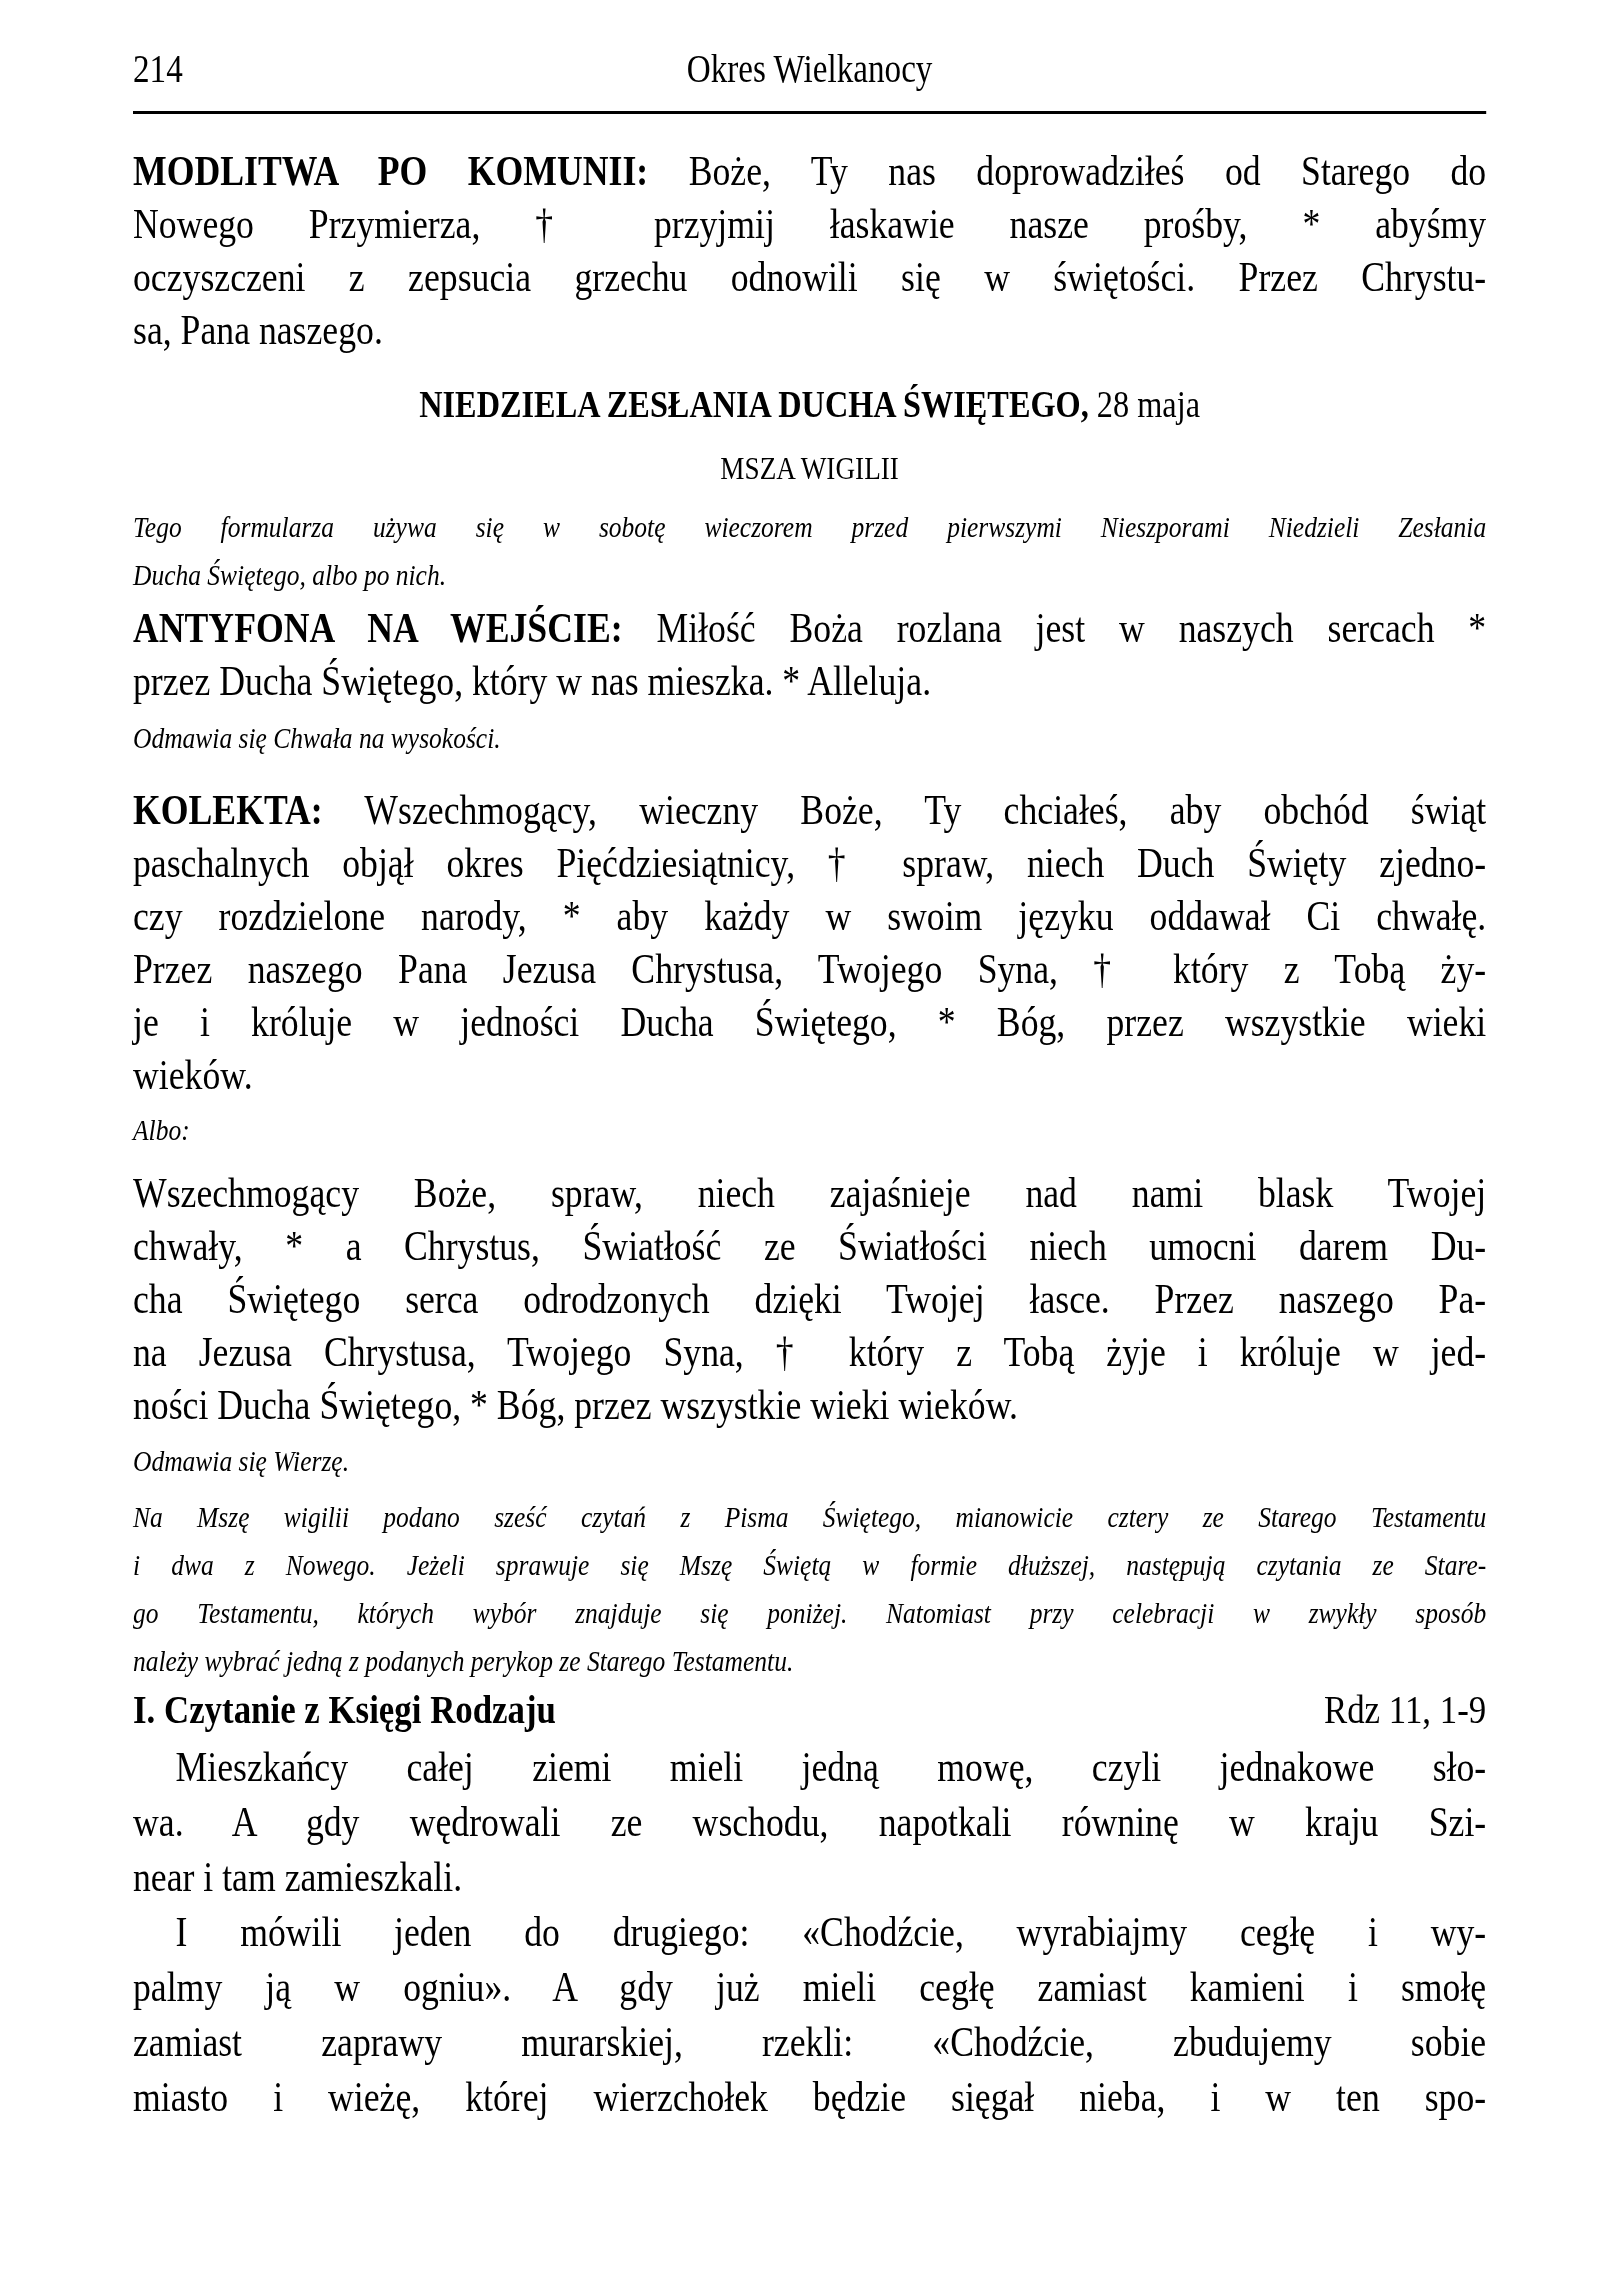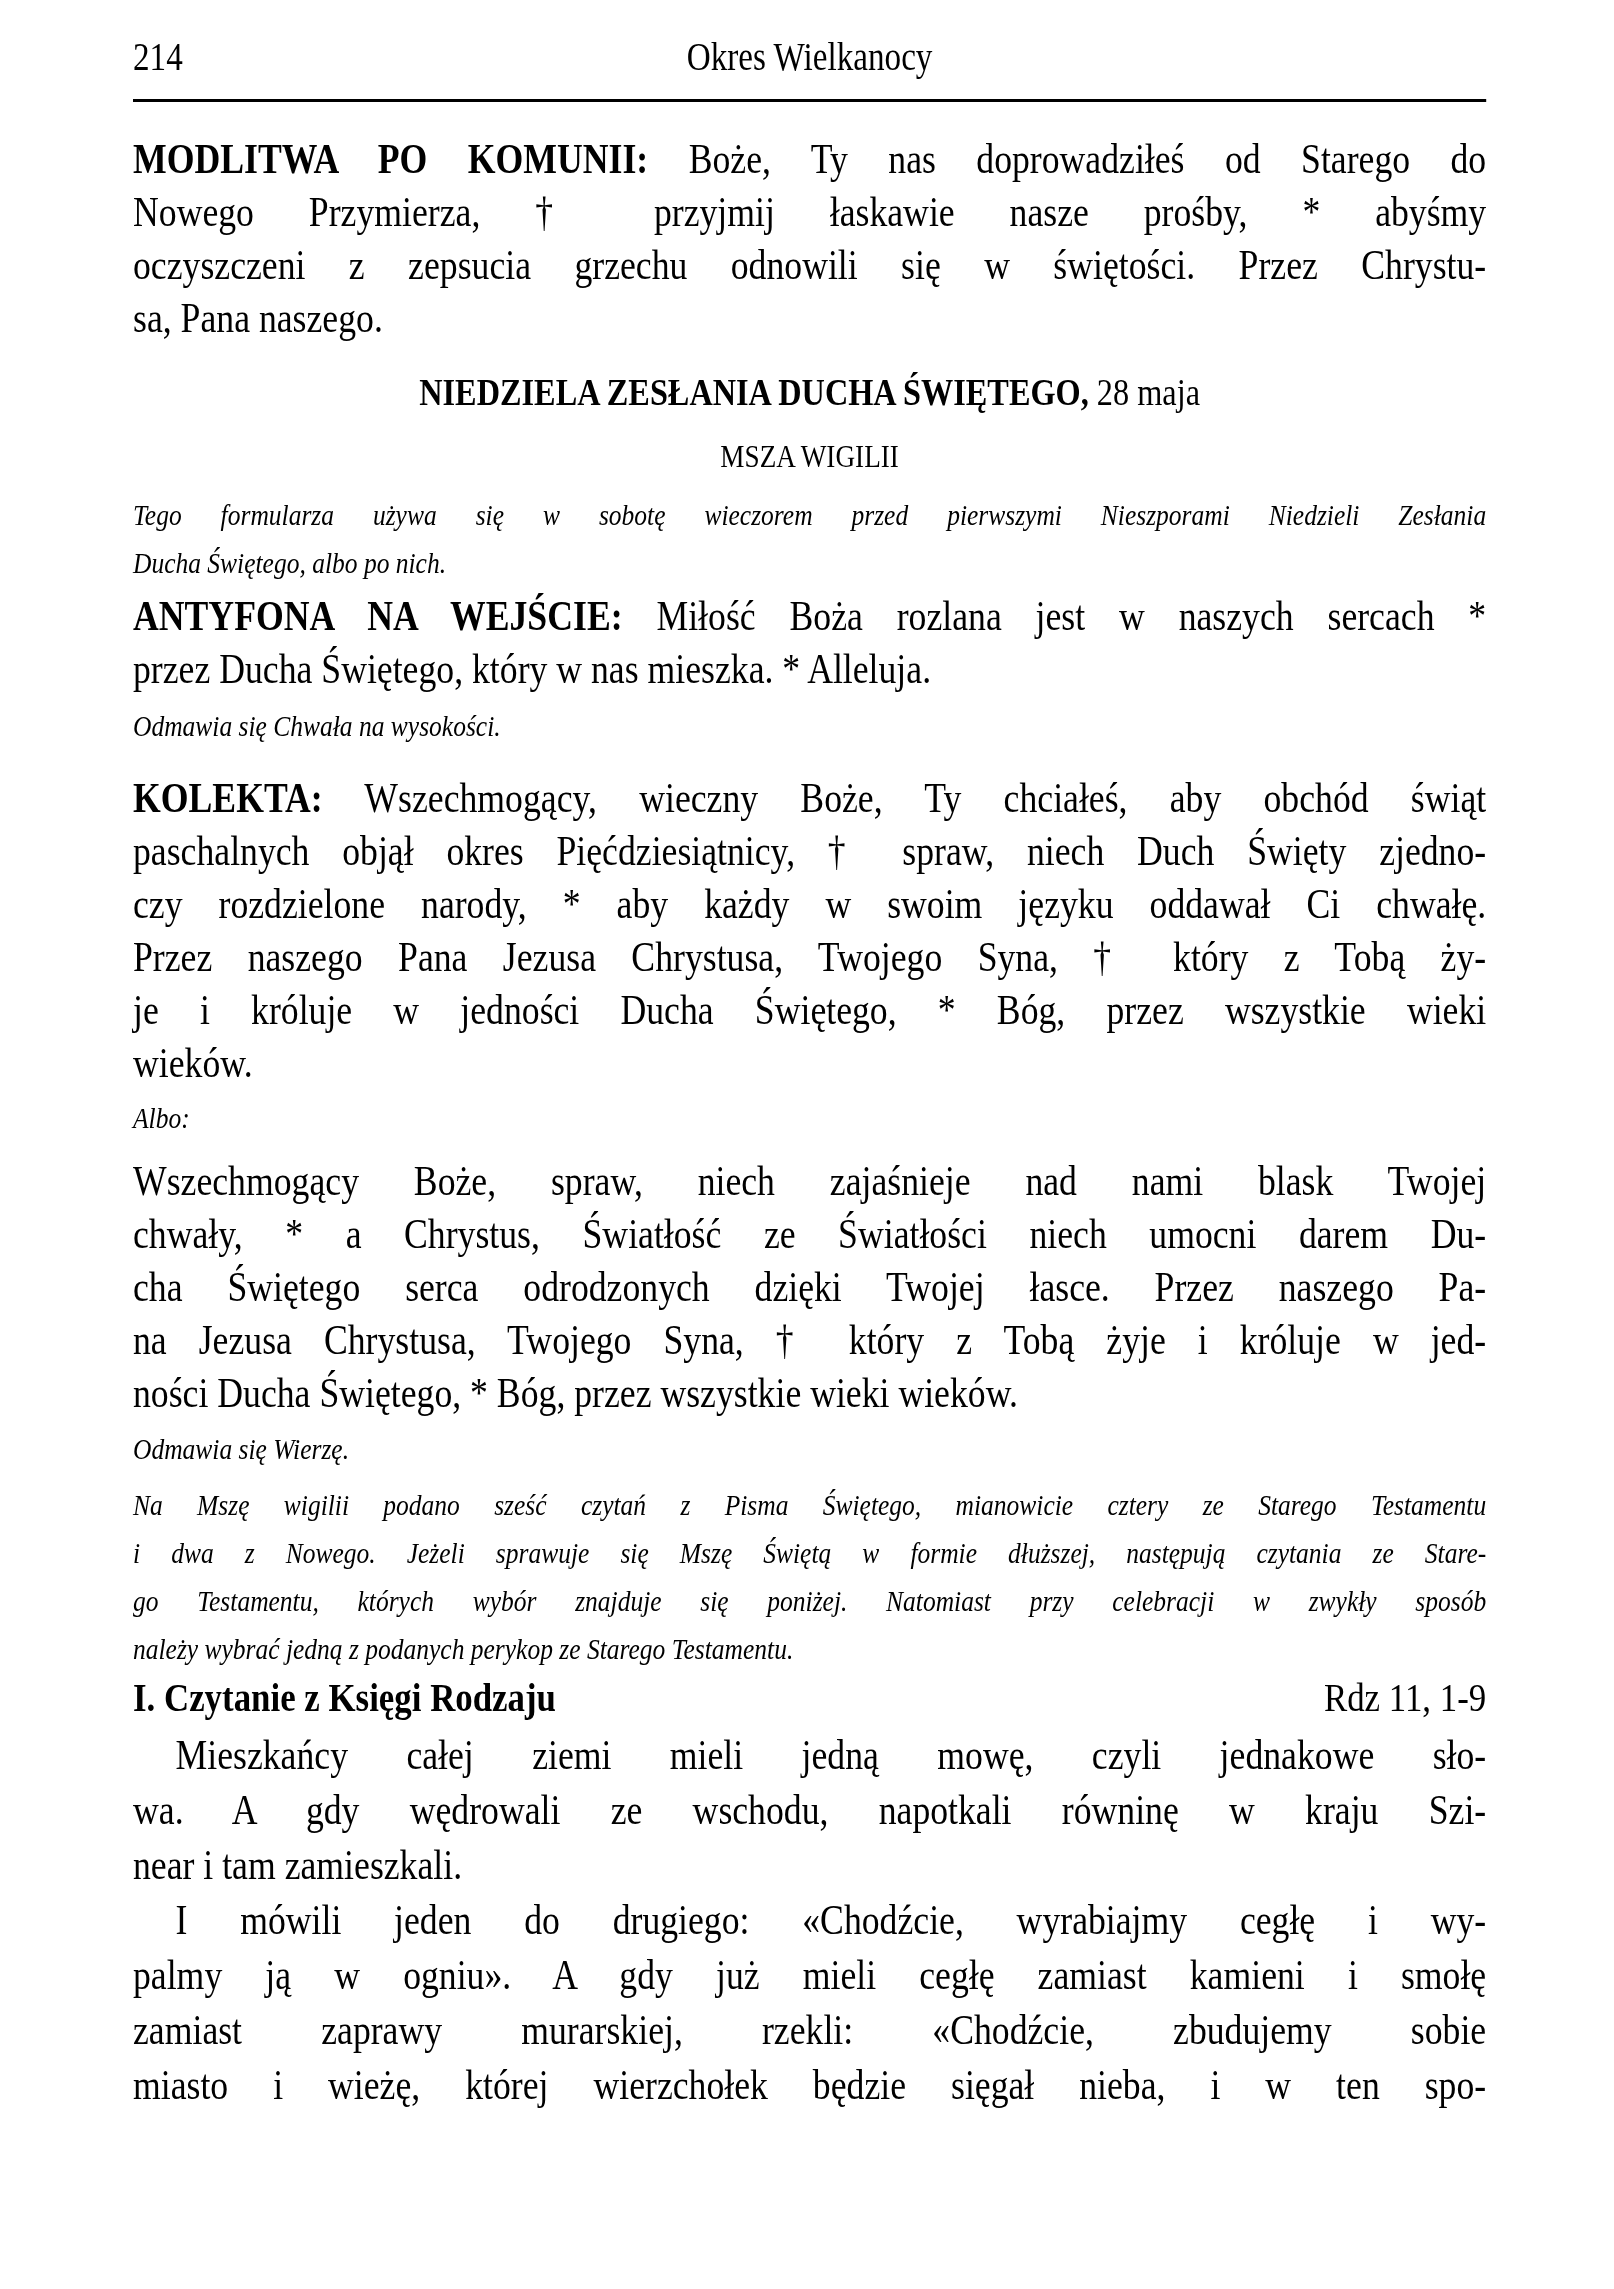--- a/index.html
+++ b/index.html
@@ -2,21 +2,21 @@
 <html lang="pl" style="font-size:14.8px"><head>
 <meta charset="utf-8">
 <style>
   html, body { margin: 0; padding: 0; }
   body {
     width: 1614px; height: 2290px;
     background: #ffffff; color: #000000;
     font-family: "Liberation Serif", "DejaVu Serif", serif;
     overflow: hidden;
   }
-  .page { padding: 36px 0 0 133px; }
+  .page { padding: 48px 0 0 133px; }
   
   .content {
     width: 1592px;
     transform: scaleX(0.85);
     transform-origin: left top;
   }
   .page-header { position: relative; height: 41px; font-size: 39px; line-height: 41px; }
   .page-number { position: absolute; left: 0; top: 0; }
   .running-title { text-align: center; }
   .rule { border-top: 3.7px solid #000; height: 0; margin-top: 22px; }

